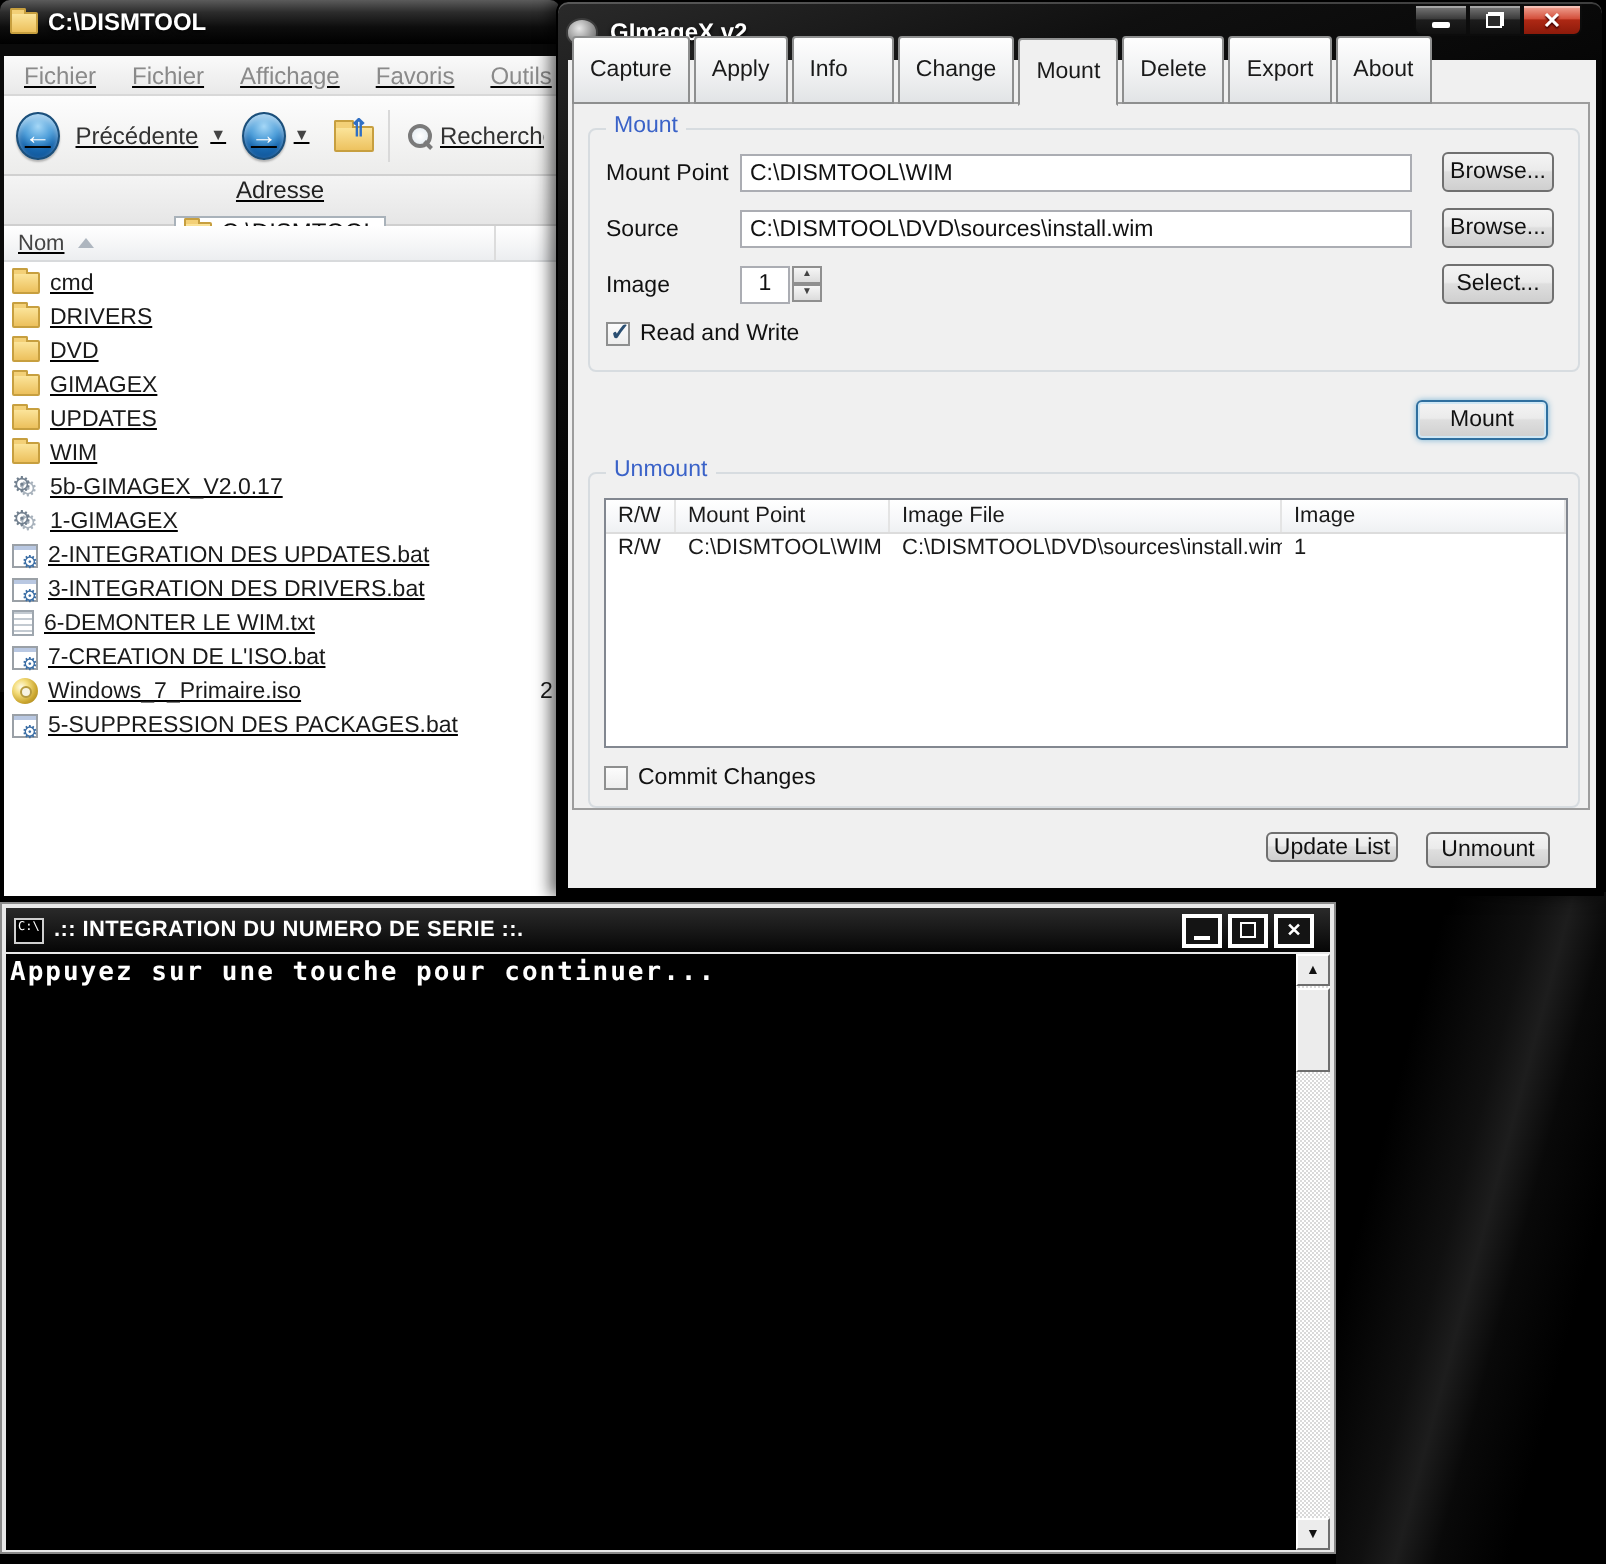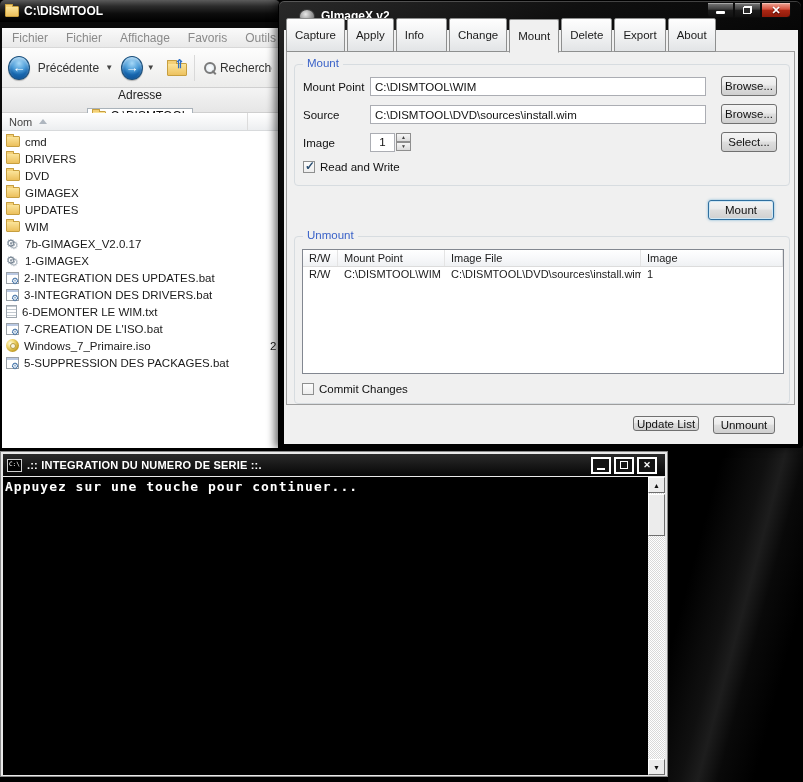--- a/index.html
+++ b/index.html
@@ -9,21 +9,21 @@
   
   .desktop-streak { position:absolute; left:668px; top:446px; width:135px; height:336px;
     background:linear-gradient(105deg,#000 25%,#101010 45%,#1d1d1d 53%,#090909 62%,#000 78%); }
 
   
   .dark-titlebar { background:linear-gradient(180deg,#5b5b5b 0%,#2c2c2c 28%,#0d0d0d 62%,#000 100%); }
   .win-btn { display:flex; align-items:center; justify-content:center; }
 
   
   .explorer { position:absolute; left:0; top:0; width:280px; height:346px;
-    background:#0a0a0a; border-radius:5px 5px 0 0; padding:22px 2px 0 2px; }
+    background:#0a0a0a; border-radius:5px 5px 0 0; padding:22px 2px 0 2px;text-decoration:underline; }
   .explorer-title { position:absolute; left:0; top:0; width:100%; height:22px;
     display:flex; align-items:center; gap:5px; padding-left:5px; border-radius:5px 5px 0 0; }
   .explorer-title .txt { color:#fff; font-size:12px; font-weight:bold; text-shadow:0 1px 2px #000; }
   .explorer-body { margin-top:6px; background:#fff; height:420px; display:flex; flex-direction:column; }
 
   .menubar { height:20px; background:linear-gradient(#fafafa,#e9e9e9); border-bottom:1px solid #d8d8d8;
     display:flex; align-items:center; gap:18px; padding:0 10px; font-size:12px; color:#8a8a8a; }
   .menubar span { cursor:default; }
 
   .toolbar { height:40px; background:linear-gradient(#fdfdfd,#ececeb); border-bottom:1px solid #d0d0d0;
@@ -85,21 +85,21 @@
     background:radial-gradient(circle at 35% 35%, #fefbe8 0%, #f4dd7c 30%, #caa52e 65%, #97781d 100%); }
   .fi-iso:after { content:""; position:absolute; left:4px; top:4px; width:4px; height:4px;
     border-radius:50%; background:#f7f3e2; border:1px solid #b59a3f; }
 
   
   .gimagex { position:absolute; left:278px; top:0; width:524px; height:448px; z-index:2;
     background:linear-gradient(160deg,#2a2a2a 0%,#101010 18%,#000 45%);
     border:1px solid #000; border-radius:6px 6px 0 0; padding:29px 5px 5px 5px;
     box-shadow:inset 0 1px 0 rgba(255,255,255,.22), -3px 0 8px rgba(0,0,0,.6); }
   .gx-title { position:absolute; left:0; top:0; width:100%; height:29px; display:flex;
-    align-items:center; gap:6px; padding-left:20px; }
+    align-items:center; gap:6px; padding-left:4px; }
   .gx-title .txt { color:#fff; font-size:12px; font-weight:bold; text-shadow:0 1px 2px #000; }
   .gx-icon { width:16px; height:14px; border-radius:50% 50% 45% 45%;
     background:radial-gradient(circle at 40% 35%, #e8e8e8, #9a9a9a 55%, #5f5f5f); border:1px solid #3c3c3c; }
   .capbtns { position:absolute; right:10px; top:1px; display:flex; }
   .capbtn { width:27px; height:16px; border:1px solid #0c0c0c;
     background:linear-gradient(#7a7a7a,#3c3c3c 45%,#1c1c1c 50%,#101010);
     box-shadow:inset 0 1px 0 rgba(255,255,255,.35); }
   .capbtn.min { border-radius:0 0 0 4px; }
   .capbtn.close { border-radius:0 0 4px 0; width:30px;
     background:linear-gradient(#f0a595,#d4503c 45%,#ad2814 50%,#8c1a0a); }
@@ -254,21 +254,21 @@
       <div class="file-row">
           <span class="fi fi-folder"></span>
           <span>UPDATES</span>
         </div>
       <div class="file-row">
           <span class="fi fi-folder"></span>
           <span>WIM</span>
         </div>
       <div class="file-row">
           <span class="fi fi-app"></span>
-          <span>7b-GIMAGEX_V2.0.17</span>
+          <span>5b-GIMAGEX_V2.0.17</span>
         </div>
       <div class="file-row">
           <span class="fi fi-app"></span>
           <span>1-GIMAGEX</span>
         </div>
       <div class="file-row">
           <span class="fi fi-bat"></span>
           <span>2-INTEGRATION DES UPDATES.bat</span>
         </div>
       <div class="file-row">

